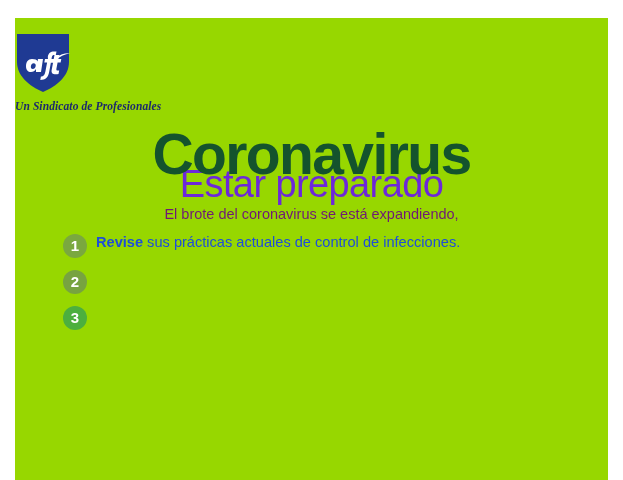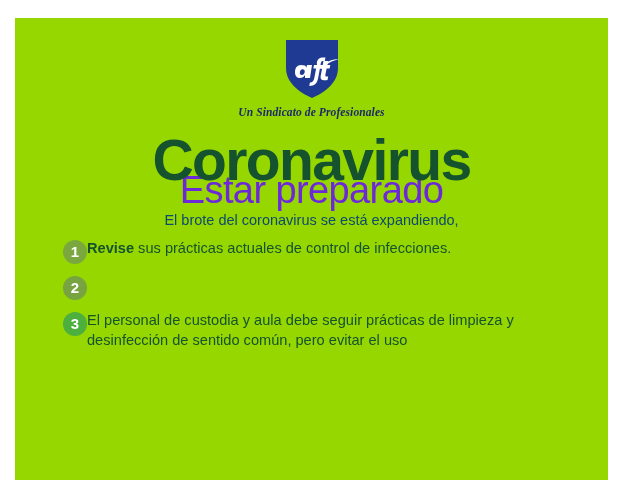--- a/index.html
+++ b/index.html
@@ -20,24 +20,24 @@
     top: 18px;
     width: 593px;
     height: 462px;
     background: #97d700;
     overflow: hidden;
   }
 
   
   .logo-block {
     width: 100%;
-    padding-top: 20px;
+    padding-top: 14px;
     display: flex;
     flex-direction: column;
-    align-items: center;
+    align-items: flex-start;
   }
   .shield {
     position: relative;
     width: 56px;
     height: 62px;
   }
   .shield svg { display: block; }
 
   .tagline {
     margin-top: 6px;
@@ -79,21 +79,21 @@
     color: #6d28d9;
     letter-spacing: -0.6px;
     line-height: 1;
     z-index: 1;
   }
 
   
   .deck {
     margin-top: 2px;
     text-align: center;
-    color: #0c4a6e;
+    color: #701a75;
     font-size: 14.5px;
     line-height: 1.42;
   }
 
   
   .section-heading {
     margin: 17px 0 0 18px;
     color: #3f5e62;
     font-size: 25.5px;
     font-weight: 400;
@@ -121,22 +121,22 @@
     display: flex;
     align-items: center;
     justify-content: center;
     color: #ffffff;
     font-size: 15px;
     font-weight: 700;
     line-height: 1;
     margin-top: 1px;
   }
   .step-text {
-    margin-left: 0;
-    color: #14532d;
+    margin-left: 9px;
+    color: #1d4ed8;
     font-size: 14.6px;
     line-height: 1.37;
     max-width: 452px;
   }
   .step-text b { font-weight: 700; }
 </style>
 </head>
 <body>
 
 <div id="poster">
@@ -170,17 +170,16 @@
   <ul class="steps">
     <li class="step">
       <span class="badge" style="background: rgb(122, 168, 63);">1</span>
       <span class="step-text"><b>Revise</b><span> sus prácticas actuales de control de infecciones.</span></span>
     </li>
     <li class="step">
       <span class="badge" style="background: rgb(119, 163, 64);">2</span>
     </li>
     <li class="step">
       <span class="badge" style="background: rgb(76, 175, 62);">3</span>
-      <span class="step-text"><b></b><span>El personal de custodia y aula debe seguir prácticas de limpieza y desinfección de sentido común, pero evitar el uso</span></span>
     </li>
   </ul>
 
 </div>
 
 </body></html>

